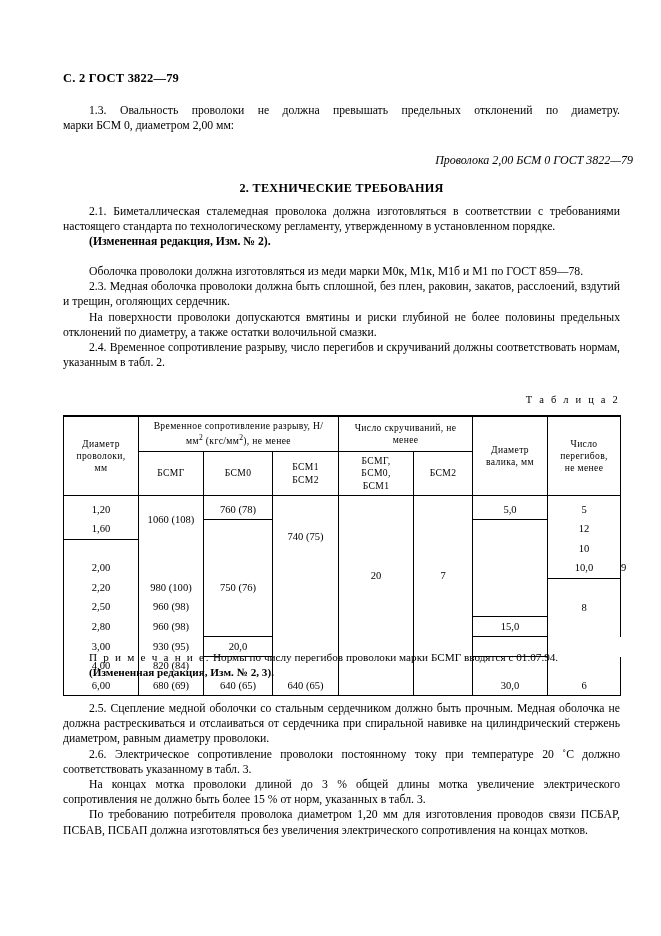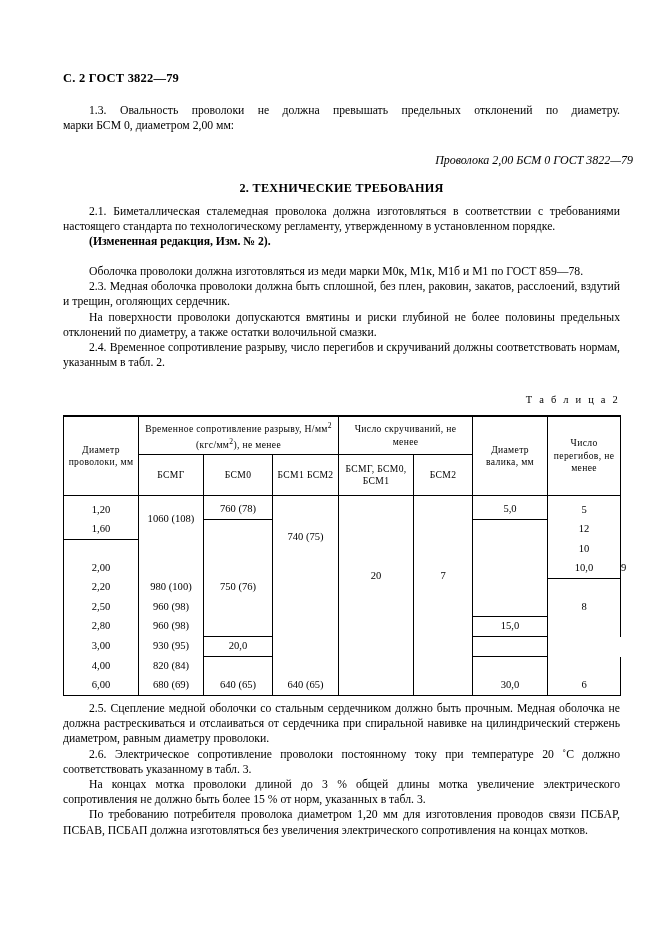--- a/index.html
+++ b/index.html
@@ -101,21 +101,21 @@
     border: 1px solid #000000;
     padding: 0;
     font-weight: normal;
     text-align: center;
     vertical-align: middle;
     line-height: 12.4px;
   }
   table.gost thead th {
     font-size: 9.6px;
     letter-spacing: 0.35px;
-    padding: 3px 2px;
+    padding: 3px 12px;
   }
   table.gost thead th.tall { height: 34px; }
   .hdr-top { border-top: 2px solid #000 !important; }
   table.gost tbody td {
     height: 19px;
     font-size: 10.6px;
   }
   .nb-top { border-top: none !important; }
   .nb-bot { border-bottom: none !important; }
   .sup { font-size: 7.6px; vertical-align: super; }
@@ -270,20 +270,24 @@
           <td class="nb-top">640 (65)</td>
           <td class="nb-top"></td>
           <td class="nb-top"></td>
           <td class="nb-top">30,0</td>
           <td class="nb-top">6</td>
         </tr>
       </tbody>
     </table>
   </div>
 
+  <div class="note-block" style="top:650px;">
+    <p><span class="spaced-small">П р и м е ч а н и е.</span><span> Нормы по числу перегибов проволоки марки БСМГ вводятся с 01.07.94.</span></p>
+    <p class="bold">(Измененная редакция, Изм. № 2, 3).</p>
+  </div>
 
   <div class="body-block" style="top:701px;">
     <p>2.5. Сцепление медной оболочки со стальным сердечником должно быть прочным. Медная оболочка не должна растрескиваться и отслаиваться от сердечника при спиральной навивке на цилиндрический стержень диаметром, равным диаметру проволоки.</p>
     <p>2.6. Электрическое сопротивление проволоки постоянному току при температуре 20 ˚С должно соответствовать указанному в табл. 3.</p>
     <p>На концах мотка проволоки длиной до 3 % общей длины мотка увеличение электрического сопротивления не должно быть более 15 % от норм, указанных в табл. 3.</p>
     <p>По требованию потребителя проволока диаметром 1,20 мм для изготовления проводов связи ПСБАР, ПСБАВ, ПСБАП должна изготовляться без увеличения электрического сопротивления на концах мотков.</p>
   </div>
 
 </div>
 

